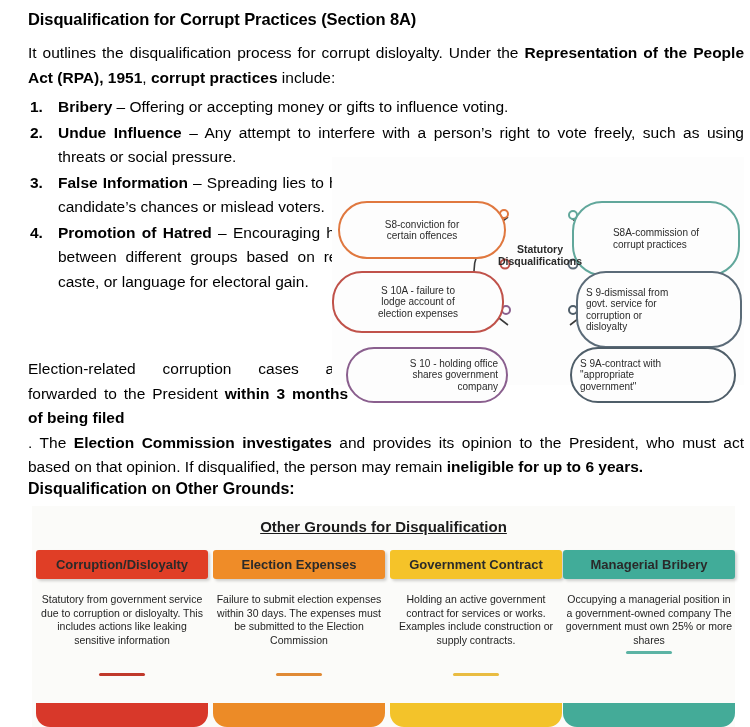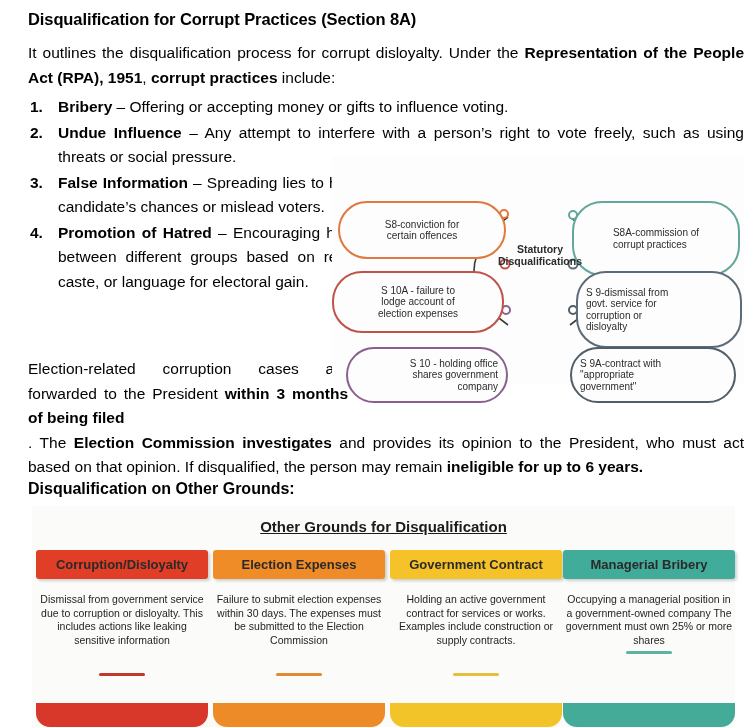--- a/index.html
+++ b/index.html
@@ -319,21 +319,21 @@
       <div>Statutory</div>
       <div>Disqualifications</div>
     </div>
   </div>
 
   <div class="info-panel">
     <div class="info-title">Other Grounds for Disqualification</div>
 
     <div class="col c0">
       <div class="chip" style="background:#e03e26">Corruption/Disloyalty</div>
-      <div class="col-body">Dismissal from government service due to corruption or disloyalty. This includes actions like leaking sensitive information</div>
+      <div class="col-body">Statutory from government service due to corruption or disloyalty. This includes actions like leaking sensitive information</div>
       <div class="col-rule" style="background:#c0392b"></div>
     </div>
 
     <div class="col c1">
       <div class="chip" style="background:#ef8c28">Election Expenses</div>
       <div class="col-body">Failure to submit election expenses within 30 days. The expenses must be submitted to the Election Commission</div>
       <div class="col-rule" style="background:#e08a35"></div>
     </div>
 
     <div class="col c2">

